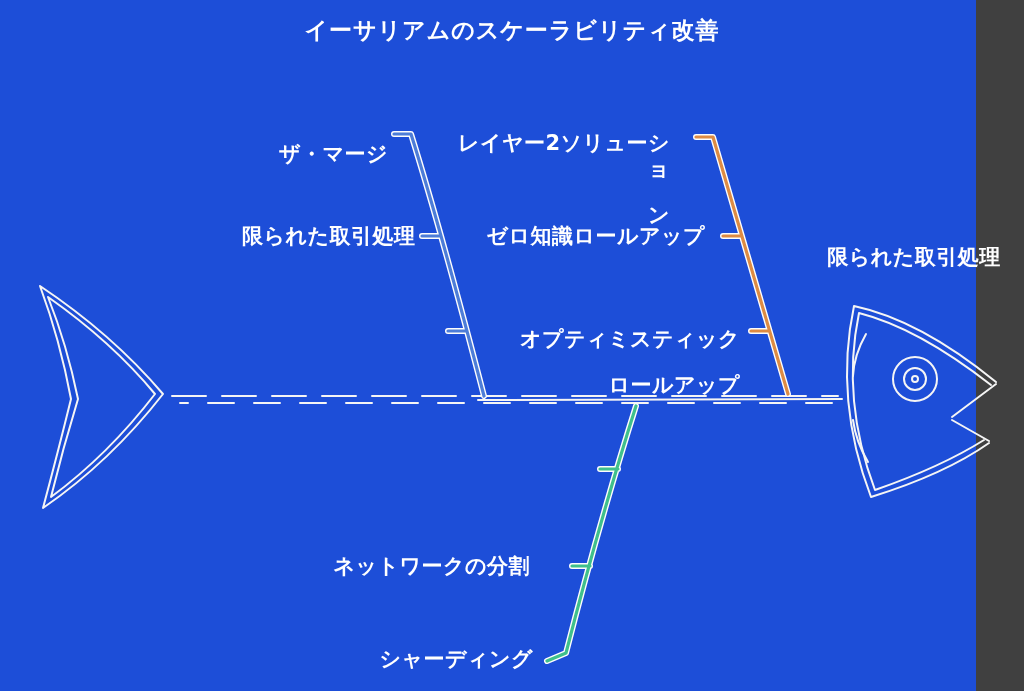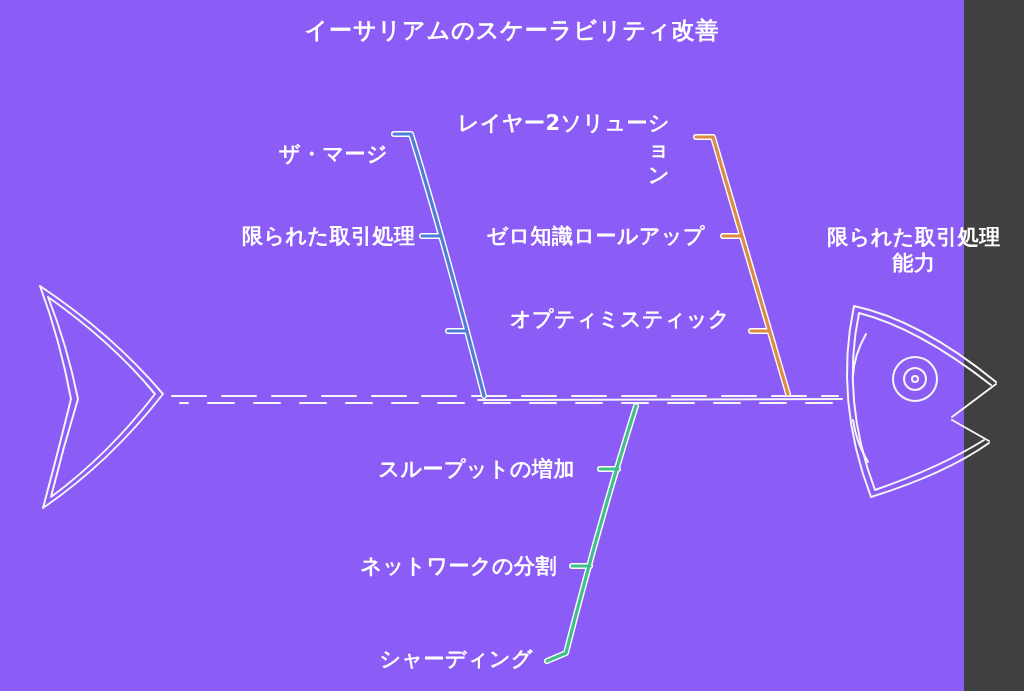--- a/index.html
+++ b/index.html
@@ -8,36 +8,37 @@
     width: 1024px;
     height: 691px;
     background: #404040;
     overflow: hidden;
     font-family: "DejaVu Sans", sans-serif;
   }
   .stage {
     position: relative;
     width: 964px;
     height: 691px;
-    background: #8b5cf6;
+    background: #1d4ed8;
+    padding-left: 12px;
   }
   svg.bones {
     position: absolute;
     left: 0; top: 0;
   }
   .lbl {
     position: absolute;
     color: #ffffff;
     font-size: 21px;
     font-weight: 600;
     line-height: 26px;
     letter-spacing: 0.5px;
     white-space: nowrap;
   }
-  .lbl .ln { display: block; }
+  .lbl .ln { display: block; margin-top: 20px; }
   .lbl.wrap { white-space: normal; }
   .r { text-align: right; }
   .c { text-align: center; }
   .title {
     position: absolute;
     left: 0; top: 15px;
     width: 1024px;
     text-align: center;
     color: #ffffff;
     font-size: 23px;
@@ -92,34 +93,33 @@
     <g>
       <path class="underlay" d="M636 406 Q600 520 566 653 L547 661 M600 469 L618 469 M572 566 L590 566"></path>
       <path class="branch" d="M636 406 Q600 520 566 653 L547 661 M600 469 L618 469 M572 566 L590 566" stroke="#3fc08c"></path>
     </g>
   </svg>
 
   <div class="title">イーサリアムのスケーラビリティ改善</div>
 
   <div class="lbl c wrap" style="left:810px; top:224px; width:208px;">
     <span class="ln">限られた取引処理</span>
-    <span class="ln">能力</span>
   </div>
 
   <div class="lbl r" style="left:268px; top:141px; width:120px;">ザ・マージ</div>
   <div class="lbl r" style="left:242px; top:223px; width:170px;">限られた取引処理</div>
   <div class="lbl r wrap" style="left:196px; top:304px; width:247px;">
   </div>
 
   <div class="lbl r wrap" style="left:440px; top:110px; width:230px;">
     <span class="ln">レイヤー2ソリューショ</span>
     <span class="ln">ン</span>
   </div>
   <div class="lbl r" style="left:479px; top:223px; width:226px;font-family:Liberation Serif, serif;">ゼロ知識ロールアップ</div>
-  <div class="lbl r wrap" style="left:500px; top:306px; width:240px;text-align:center;">
+  <div class="lbl r wrap" style="left:500px; top:306px; width:240px;">
     <span class="ln">オプティミスティック</span>
+    <span class="ln">ロールアップ</span>
   </div>
 
-  <div class="lbl r" style="left:355px; top:456px; width:220px;">スループットの増加</div>
-  <div class="lbl r" style="left:337px; top:553px; width:220px;">ネットワークの分割</div>
+  <div class="lbl r" style="left:310px; top:553px; width:220px;">ネットワークの分割</div>
   <div class="lbl r" style="left:363px; top:646px; width:170px;">シャーディング</div>
 
 </div>
 
 </body></html>

